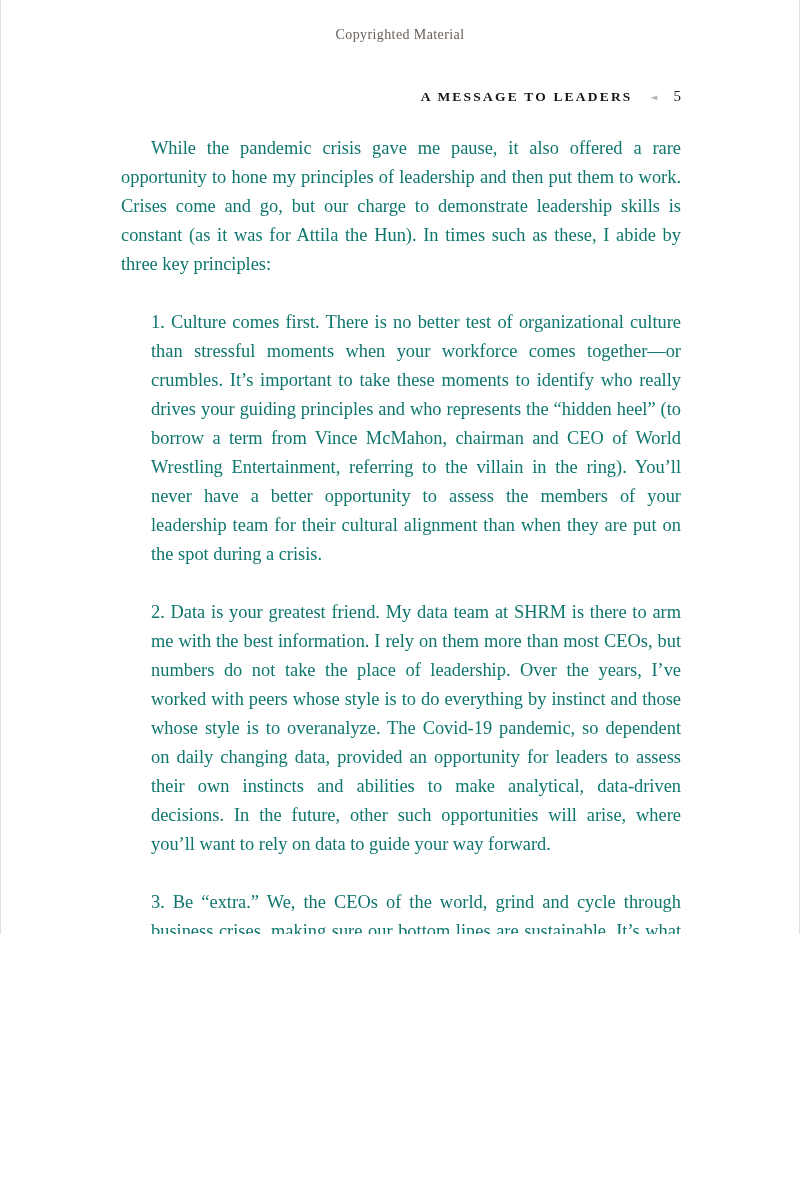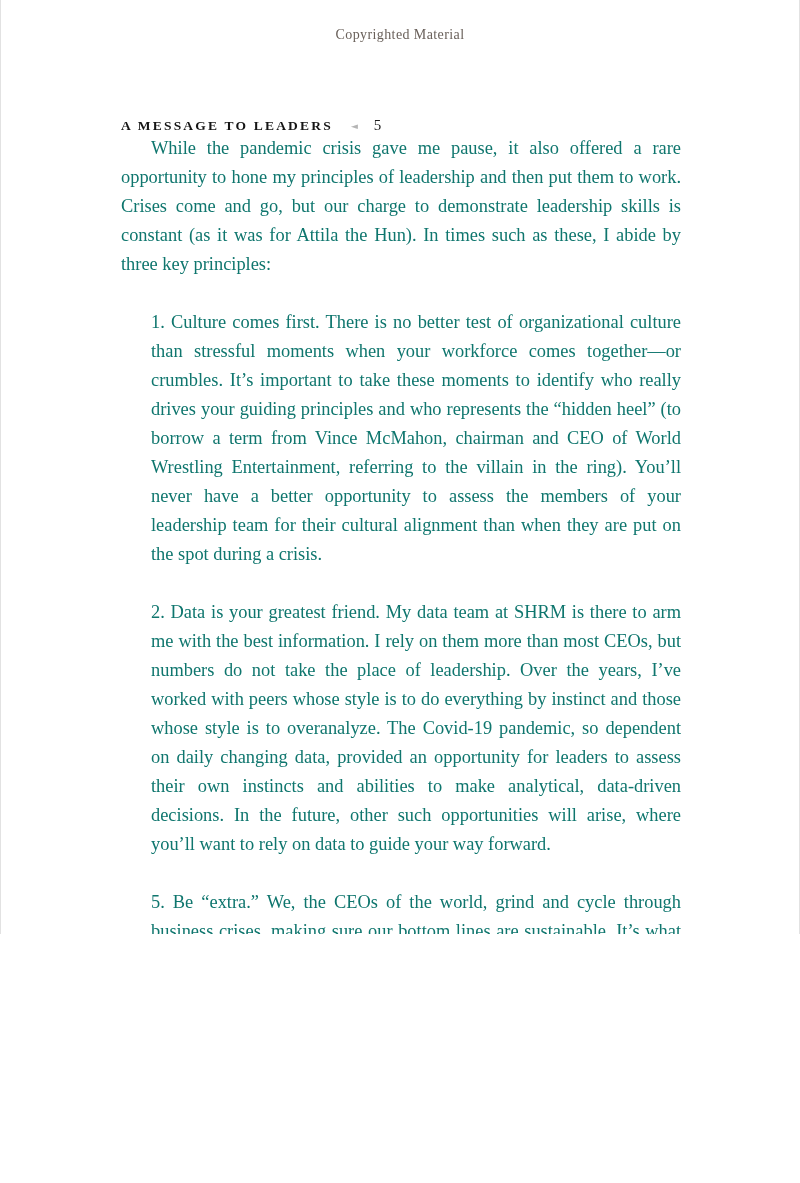--- a/index.html
+++ b/index.html
@@ -31,23 +31,22 @@
     color: #69605a;
   }
   .watermark.top { top: 27px; }
   .watermark.bottom { top: 1141px; }
 
   .running-header {
     position: absolute;
     top: 87px;
     left: 120px;
     width: 560px;
-    text-align: left;
+    text-align: right;
     white-space: nowrap;
-    margin-top: 29px;
   }
   .header-title {
     font-size: 13.5px;
     letter-spacing: 2.2px;
     color: #151515;
     font-weight: bold;
     font-family: "Liberation Serif", serif;
   }
   .header-sep {
     display: inline-block;
@@ -99,19 +98,19 @@
   </div>
 
   <div class="content">
 
     <p class="intro">While the pandemic crisis gave me pause, it also offered a rare opportunity to hone my principles of leadership and then put them to work. Crises come and go, but our charge to demonstrate leadership skills is constant (as it was for Attila the Hun). In times such as these, I abide by three key principles:</p>
 
     <p class="principle"><strong>1. Culture comes first.</strong> <span>There is no better test of organizational culture than stressful moments when your workforce comes together—or crumbles. It’s important to take these moments to identify who really drives your guiding principles and who represents the “hidden heel” (to borrow a term from Vince McMahon, chairman and CEO of World Wrestling Entertainment, referring to the villain in the ring). You’ll never have a better opportunity to assess the members of your leadership team for their cultural alignment than when they are put on the spot during a crisis.</span></p>
 
     <p class="principle"><strong>2. Data is your greatest friend.</strong> <span>My data team at SHRM is there to arm me with the best information. I rely on them more than most CEOs, but numbers do not take the place of leadership. Over the years, I’ve worked with peers whose style is to do everything by instinct and those whose style is to overanalyze. The Covid-19 pandemic, so dependent on daily changing data, provided an opportunity for leaders to assess their own instincts and abilities to make analytical, data-driven decisions. In the future, other such opportunities will arise, where you’ll want to rely on data to guide your way forward.</span></p>
 
-    <p class="principle"><strong>5. Be “extra.”</strong> <span>We, the CEOs of the world, grind and cycle through business crises, making sure our bottom lines are sustainable. It’s what we do best. During periods of analytical stress, we dive into a focus on our revenues and budgets, often</span></p>
+    <p class="principle"><strong>3. Be “extra.”</strong> <span>We, the CEOs of the world, grind and cycle through business crises, making sure our bottom lines are sustainable. It’s what we do best. During periods of analytical stress, we dive into a focus on our revenues and budgets, often</span></p>
 
   </div>
 
   <div class="watermark bottom">Copyrighted Material</div>
 
 </div>
 
 </body></html>

